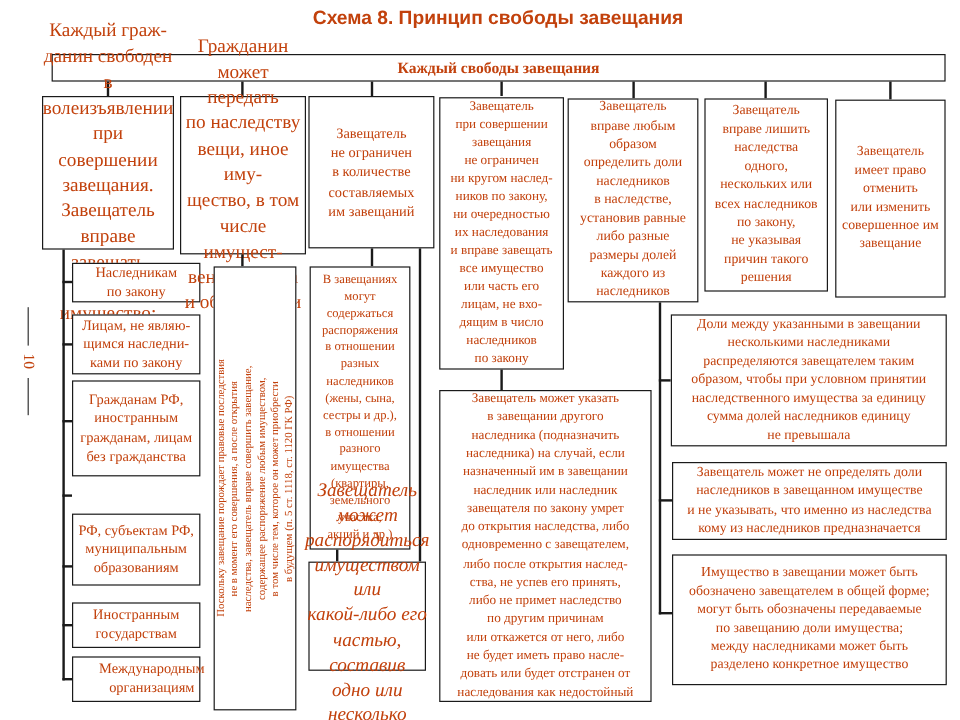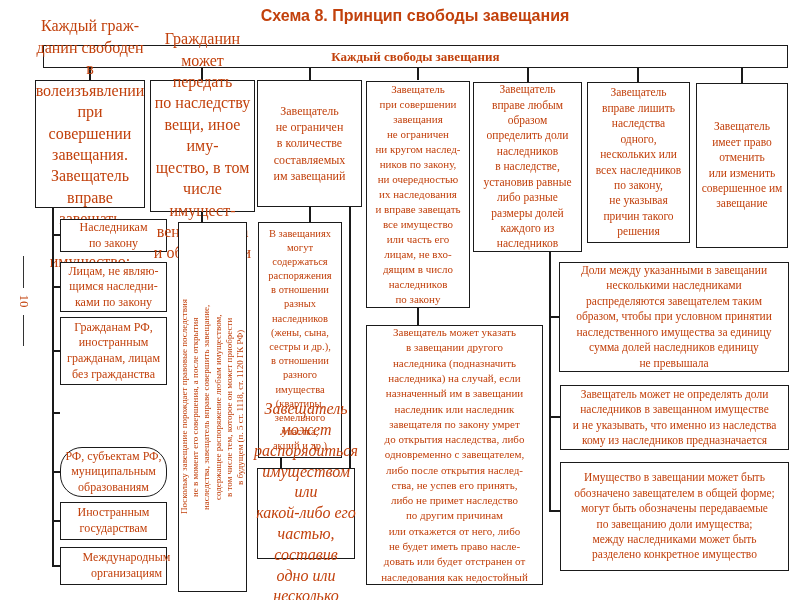--- a/index.html
+++ b/index.html
@@ -8,22 +8,22 @@
   .title{position:absolute;left:40px;top:7px;width:750px;text-align:center;
          font-family:"Liberation Sans","DejaVu Sans",sans-serif;font-weight:bold;font-size:16px;}
   .box{position:absolute;border:1.5px solid #1a1a1a;background:#fff;box-sizing:border-box;
        display:flex;align-items:center;justify-content:center;text-align:center;
        white-space:pre-line;padding:2px;font-size:11.5px;line-height:1.34;}
   .vline{position:absolute;width:2px;background:#1a1a1a;}
   .hline{position:absolute;height:2px;background:#1a1a1a;}
   .b-root{left:43px;top:45px;width:745px;height:23px;font-weight:bold;font-size:13px;}
   .b-c1h{left:35px;top:80px;width:110px;height:128px;font-size:16px;}
   .it{left:60px;width:107px;font-size:12px;line-height:1.3;}
-  .b-i1{top:219px;height:33px;} .b-i2{top:262px;height:50px;} .b-i3{top:317px;height:68px;}
-  .b-i4{top:388px;height:50px;} .b-i5{top:447px;height:50px;border-radius:22px;} .b-i6{top:502px;height:38px;}
+  .b-i1{top:219px;height:33px;} .b-i2{top:262px;height:50px;} .b-i3{top:317px;height:80px;}
+  .b-i4{top:388px;height:50px;} .b-i5{top:428px;height:60px;} .b-i6{top:502px;height:38px;}
   .b-i7{top:547px;height:38px;padding-left:28px;}
   .b-c2h{left:150px;top:80px;width:105px;height:132px;font-size:16px;}
   .b-note{left:178px;top:222px;width:69px;height:370px;font-size:9px;line-height:1.26;
           writing-mode:vertical-rl;transform:rotate(180deg);padding:1px;}
   .b-c3h{left:257px;top:80px;width:105px;height:127px;font-size:12px;}
   .b-c3m{left:258px;top:222px;width:84px;height:236px;font-size:10.5px;line-height:1.35;}
   .b-c3b{left:257px;top:468px;width:98px;height:91px;font-size:16px;line-height:1.3;font-style:italic;}
   .b-c4h{left:366px;top:81px;width:104px;height:227px;font-size:11px;line-height:1.37;}
   .b-c4s{left:366px;top:325px;width:177px;height:260px;font-size:11px;line-height:1.39;}
   .b-c5h{left:473px;top:82px;width:109px;height:170px;}

